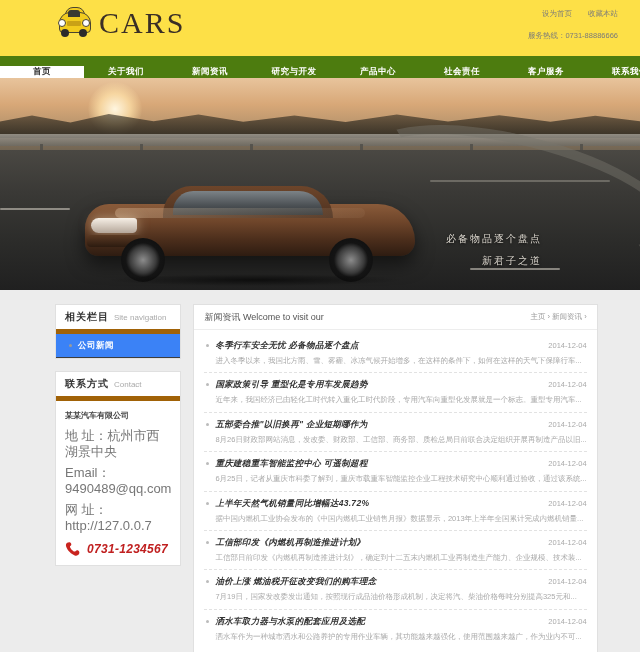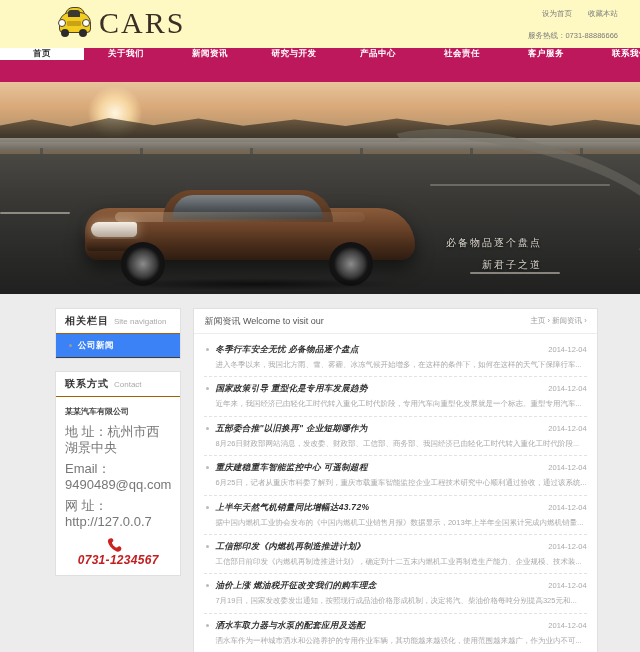--- a/index.html
+++ b/index.html
@@ -5,40 +5,40 @@
   html,body{margin:0;padding:0;}
   body{
     width:640px;height:652px;overflow:hidden;
     background:#e9e9e9;
     font-family:"Liberation Sans","DejaVu Sans",sans-serif;
     font-size:9px;color:#555;
   }
   .page{width:640px;height:652px;position:relative;background:#ececec;}
 
   
-  .topbar{height:48px;background:#fef9c3;position:relative;}
+  .topbar{height:56px;background:#fde047;position:relative;}
   .logo{position:absolute;left:55px;top:6px;display:flex;align-items:center;}
   .logo-mark{width:38px;height:34px;position:relative;}
   .car-body{position:absolute;left:4px;top:6px;width:30px;height:19px;background:#f2cc1e;border-radius:11px 11px 4px 4px;border:1.6px solid #4a4430;}
   .car-roof{position:absolute;left:10px;top:1px;width:18px;height:12px;background:#f2cc1e;border:1.6px solid #4a4430;border-radius:8px 8px 0 0;}
   .car-win{position:absolute;left:13px;top:4px;width:12px;height:7px;background:#3a3a32;border-radius:3px 3px 0 0;}
   .car-grill{position:absolute;left:12px;top:15px;width:14px;height:5px;background:#c9a216;border-radius:1px;}
   .car-lamp-l{position:absolute;left:3px;top:13px;width:6px;height:6px;background:#fff;border:1.4px solid #4a4430;border-radius:50%;}
   .car-lamp-r{position:absolute;left:27px;top:13px;width:6px;height:6px;background:#fff;border:1.4px solid #4a4430;border-radius:50%;}
   .wheel-l{position:absolute;left:6px;top:23px;width:8px;height:8px;background:#2b2b2b;border-radius:50%;}
   .wheel-r{position:absolute;left:24px;top:23px;width:8px;height:8px;background:#2b2b2b;border-radius:50%;}
   .logo-text{font-family:"Liberation Serif","DejaVu Serif",serif;font-size:30px;color:#3a2f26;letter-spacing:2px;margin-left:6px;line-height:34px;font-weight:400;}
 
   .top-right{position:absolute;right:22px;top:9px;text-align:right;}
   .top-links{font-size:7.5px;color:#7a7a7a;}
   .top-links span{margin-left:14px;cursor:pointer;}
   .top-phone{font-size:7.5px;color:#7a7a7a;margin-top:12px;}
 
   
-  .nav{height:34px;background:#be185d;display:flex;align-items:flex-start;}
+  .nav{height:22px;background:#4d7c0f;display:flex;align-items:flex-end;}
   .nav-spacer{width:58px;}
   .nav-item{min-width:66px;padding:0 9px;display:flex;align-items:center;justify-content:center;
     color:#ffffff;font-size:8.5px;font-weight:bold;cursor:pointer;letter-spacing:.5px;}
   .nav-item.active{background:#ffffff;color:#2b2b2b;}
 
   
   .banner{height:212px;position:relative;overflow:hidden;
     background:linear-gradient(180deg,#cfa77e 0%,#b9906a 14%,#8d7558 26%,#5d5a52 40%,#3c3b38 56%,#2a2a28 74%,#232322 100%);}
   .sky{position:absolute;left:0;top:0;width:100%;height:58px;
     background:linear-gradient(180deg,#e8c49c 0%,#d8a878 45%,#a98b68 100%);}
@@ -76,32 +76,32 @@
     background:radial-gradient(circle,#8c8c8c 0%,#3a3a3a 42%,#141414 55%,#0c0c0c 100%);}
   .car-shadow{position:absolute;left:20px;top:88px;width:300px;height:12px;border-radius:50%;
     background:radial-gradient(ellipse,rgba(0,0,0,.6),rgba(0,0,0,0) 70%);}
   .banner-l1{font-size:10px;letter-spacing:2px;text-shadow:0 1px 3px rgba(0,0,0,.8);}
   .banner-l2{font-size:10px;letter-spacing:2px;margin-top:8px;text-shadow:0 1px 3px rgba(0,0,0,.8);}
 
   
   .content{display:flex;padding:14px 55px 0 55px;box-sizing:border-box;gap:12px;background:#ececec;}
   .sidebar{width:130px;}
   .panel{background:#fff;border:1px solid #e0e0e0;}
-  .panel-hd{height:24px;display:flex;align-items:center;padding:0 9px;border-bottom:1px solid #a16207;}
+  .panel-hd{height:24px;display:flex;align-items:center;padding:0 9px;border-bottom:5px solid #a16207;}
   .panel-hd .cn{font-size:10px;color:#333;font-weight:bold;letter-spacing:1px;}
   .panel-hd .en{font-size:8px;color:#aaa;margin-left:5px;}
   .side-list{background:#3b82f6;}
   .side-item{height:23px;display:flex;align-items:center;color:#fff;font-size:8.5px;font-weight:bold;
     padding-left:22px;position:relative;border-bottom:1px solid #3d3d3d;cursor:pointer;letter-spacing:.5px;}
   .side-item:before{content:"";position:absolute;left:13px;top:10px;width:3px;height:3px;background:#9a9a9a;border-radius:50%;}
   .contact-box{margin-top:12px;}
   .contact-body{padding:9px 9px 8px 9px;}
   .cc-name{font-size:8px;color:#444;font-weight:bold;margin-bottom:7px;}
   .cc-line{font-size:13px;color:#777;margin-bottom:6px;line-height:1.2;}
-  .cc-phone{display:flex;align-items:center;margin-top:7px;flex-direction:column;}
+  .cc-phone{display:flex;align-items:center;margin-top:7px;}
   .ph-icon{width:18px;height:16px;position:relative;margin-right:4px;}
   .ph-icon svg{display:block;}
   .cc-num{font-size:12px;color:#c02020;font-weight:bold;font-style:italic;letter-spacing:.3px;}
 
   
   .news{flex:1;}
   .news-hd{height:24px;display:flex;align-items:center;justify-content:space-between;padding:0 10px;border-bottom:1px solid #ededed;}
   .crumb{font-size:7.5px;color:#999;}
   .news-body{padding:4px 10px 8px 10px;}
   .n-item{padding:6px 0 7px 0;border-bottom:1px dashed #e2e2e2;}
@@ -249,21 +249,21 @@
             <span class="n-title">国家政策引导 重型化是专用车发展趋势</span>
             <span class="n-date">2014-12-04</span>
           </div>
           <div class="n-desc">近年来，我国经济已由轻化工时代转入重化工时代阶段，专用汽车向重型化发展就是一个标志。重型专用汽车...</div>
         </div>
         <div class="n-item">
           <div class="n-top">
             <span class="n-title">五部委合推"以旧换再" 企业短期哪作为</span>
             <span class="n-date">2014-12-04</span>
           </div>
-          <div class="n-desc">8月26日财政部网站消息，发改委、财政部、工信部、商务部、我国经济已由轻化工时代转入重化工时代阶段...</div>
+          <div class="n-desc">8月26日财政部网站消息，发改委、财政部、工信部、商务部、质检总局日前联合决定组织开展再制造产品以旧...</div>
         </div>
         <div class="n-item">
           <div class="n-top">
             <span class="n-title">重庆建稳重车智能监控中心 可遥制超程</span>
             <span class="n-date">2014-12-04</span>
           </div>
           <div class="n-desc">6月25日，记者从重庆市科委了解到，重庆市载重车智能监控企业工程技术研究中心顺利通过验收，通过该系统...</div>
         </div>
         <div class="n-item">
           <div class="n-top">

